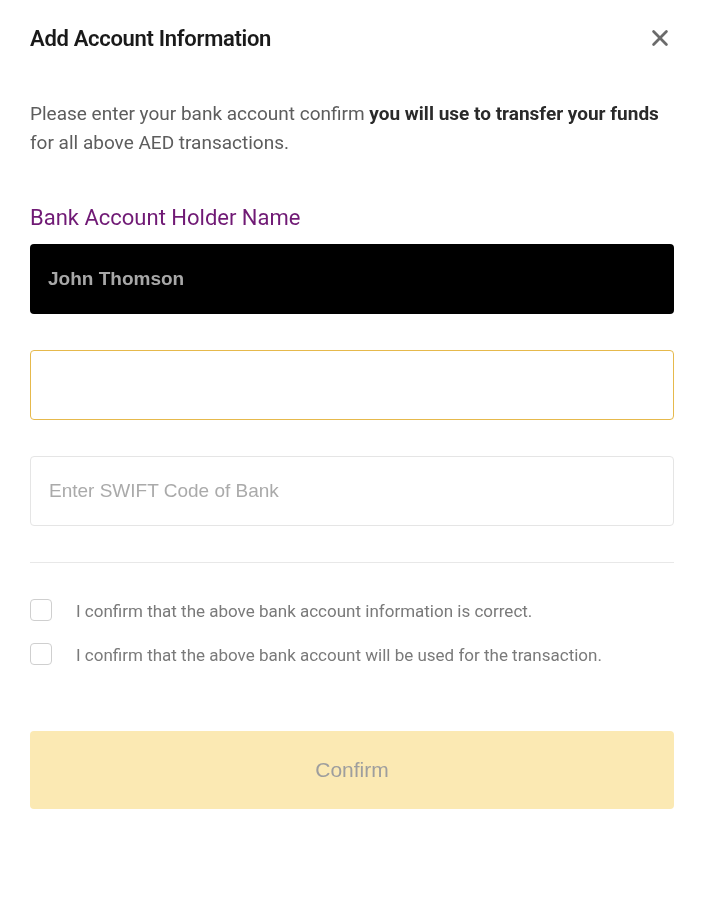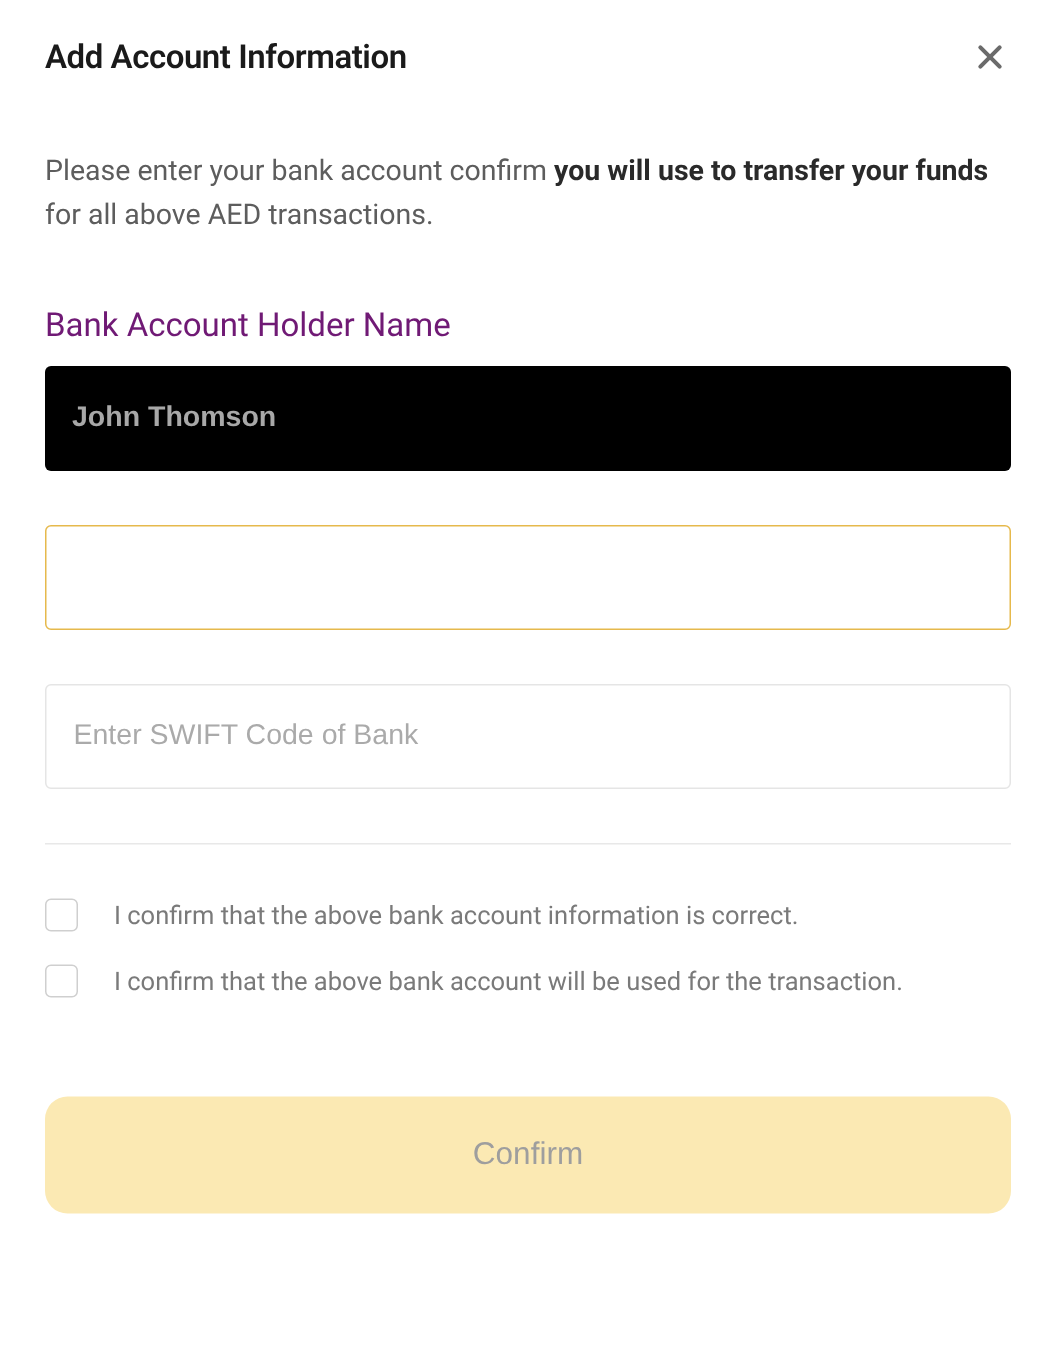--- a/index.html
+++ b/index.html
@@ -106,21 +106,21 @@
     .checkbox-label {
       font-size: 17px;
       color: #7a7a7a;
       cursor: pointer;
     }
     .confirm-btn {
       width: 100%;
       height: 78px;
       background: #fbe9b3;
       border: none;
-      border-radius: 15px;
+      border-radius: 4px;
       font-size: 21px;
       color: #9e9e9e;
       cursor: pointer;
       margin-top: 44px;
     }
   </style>
 </head>
 <body>
 
 

